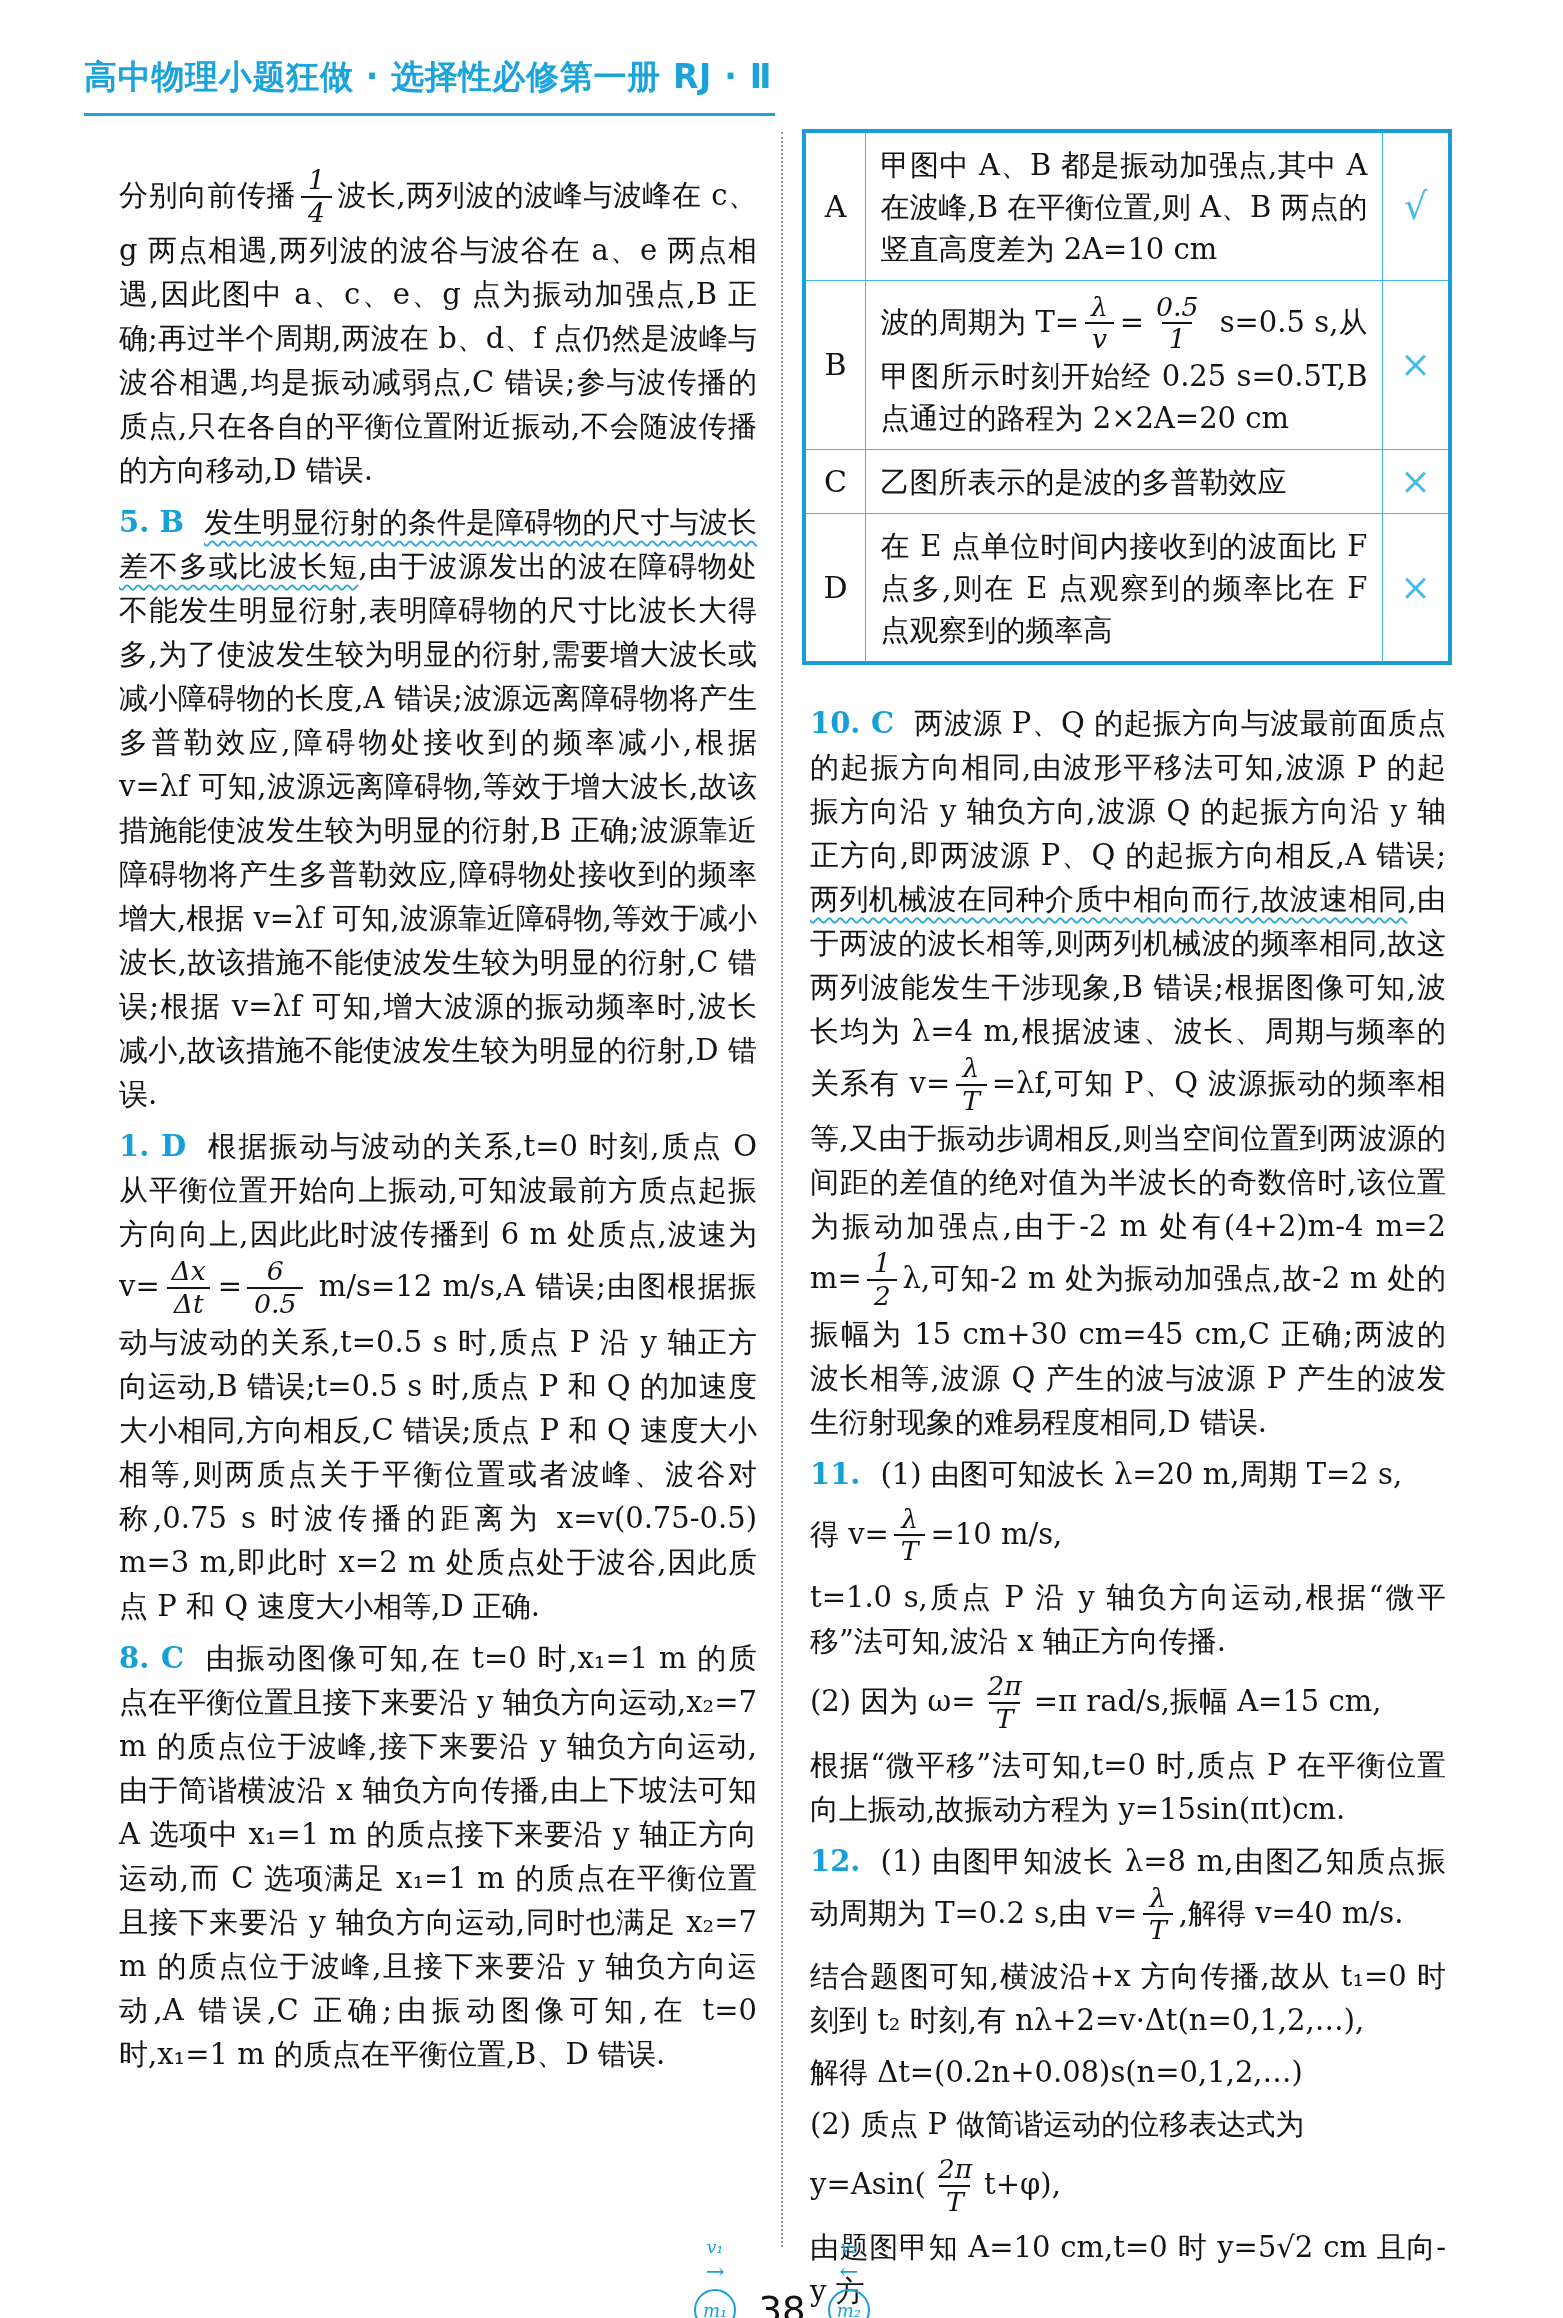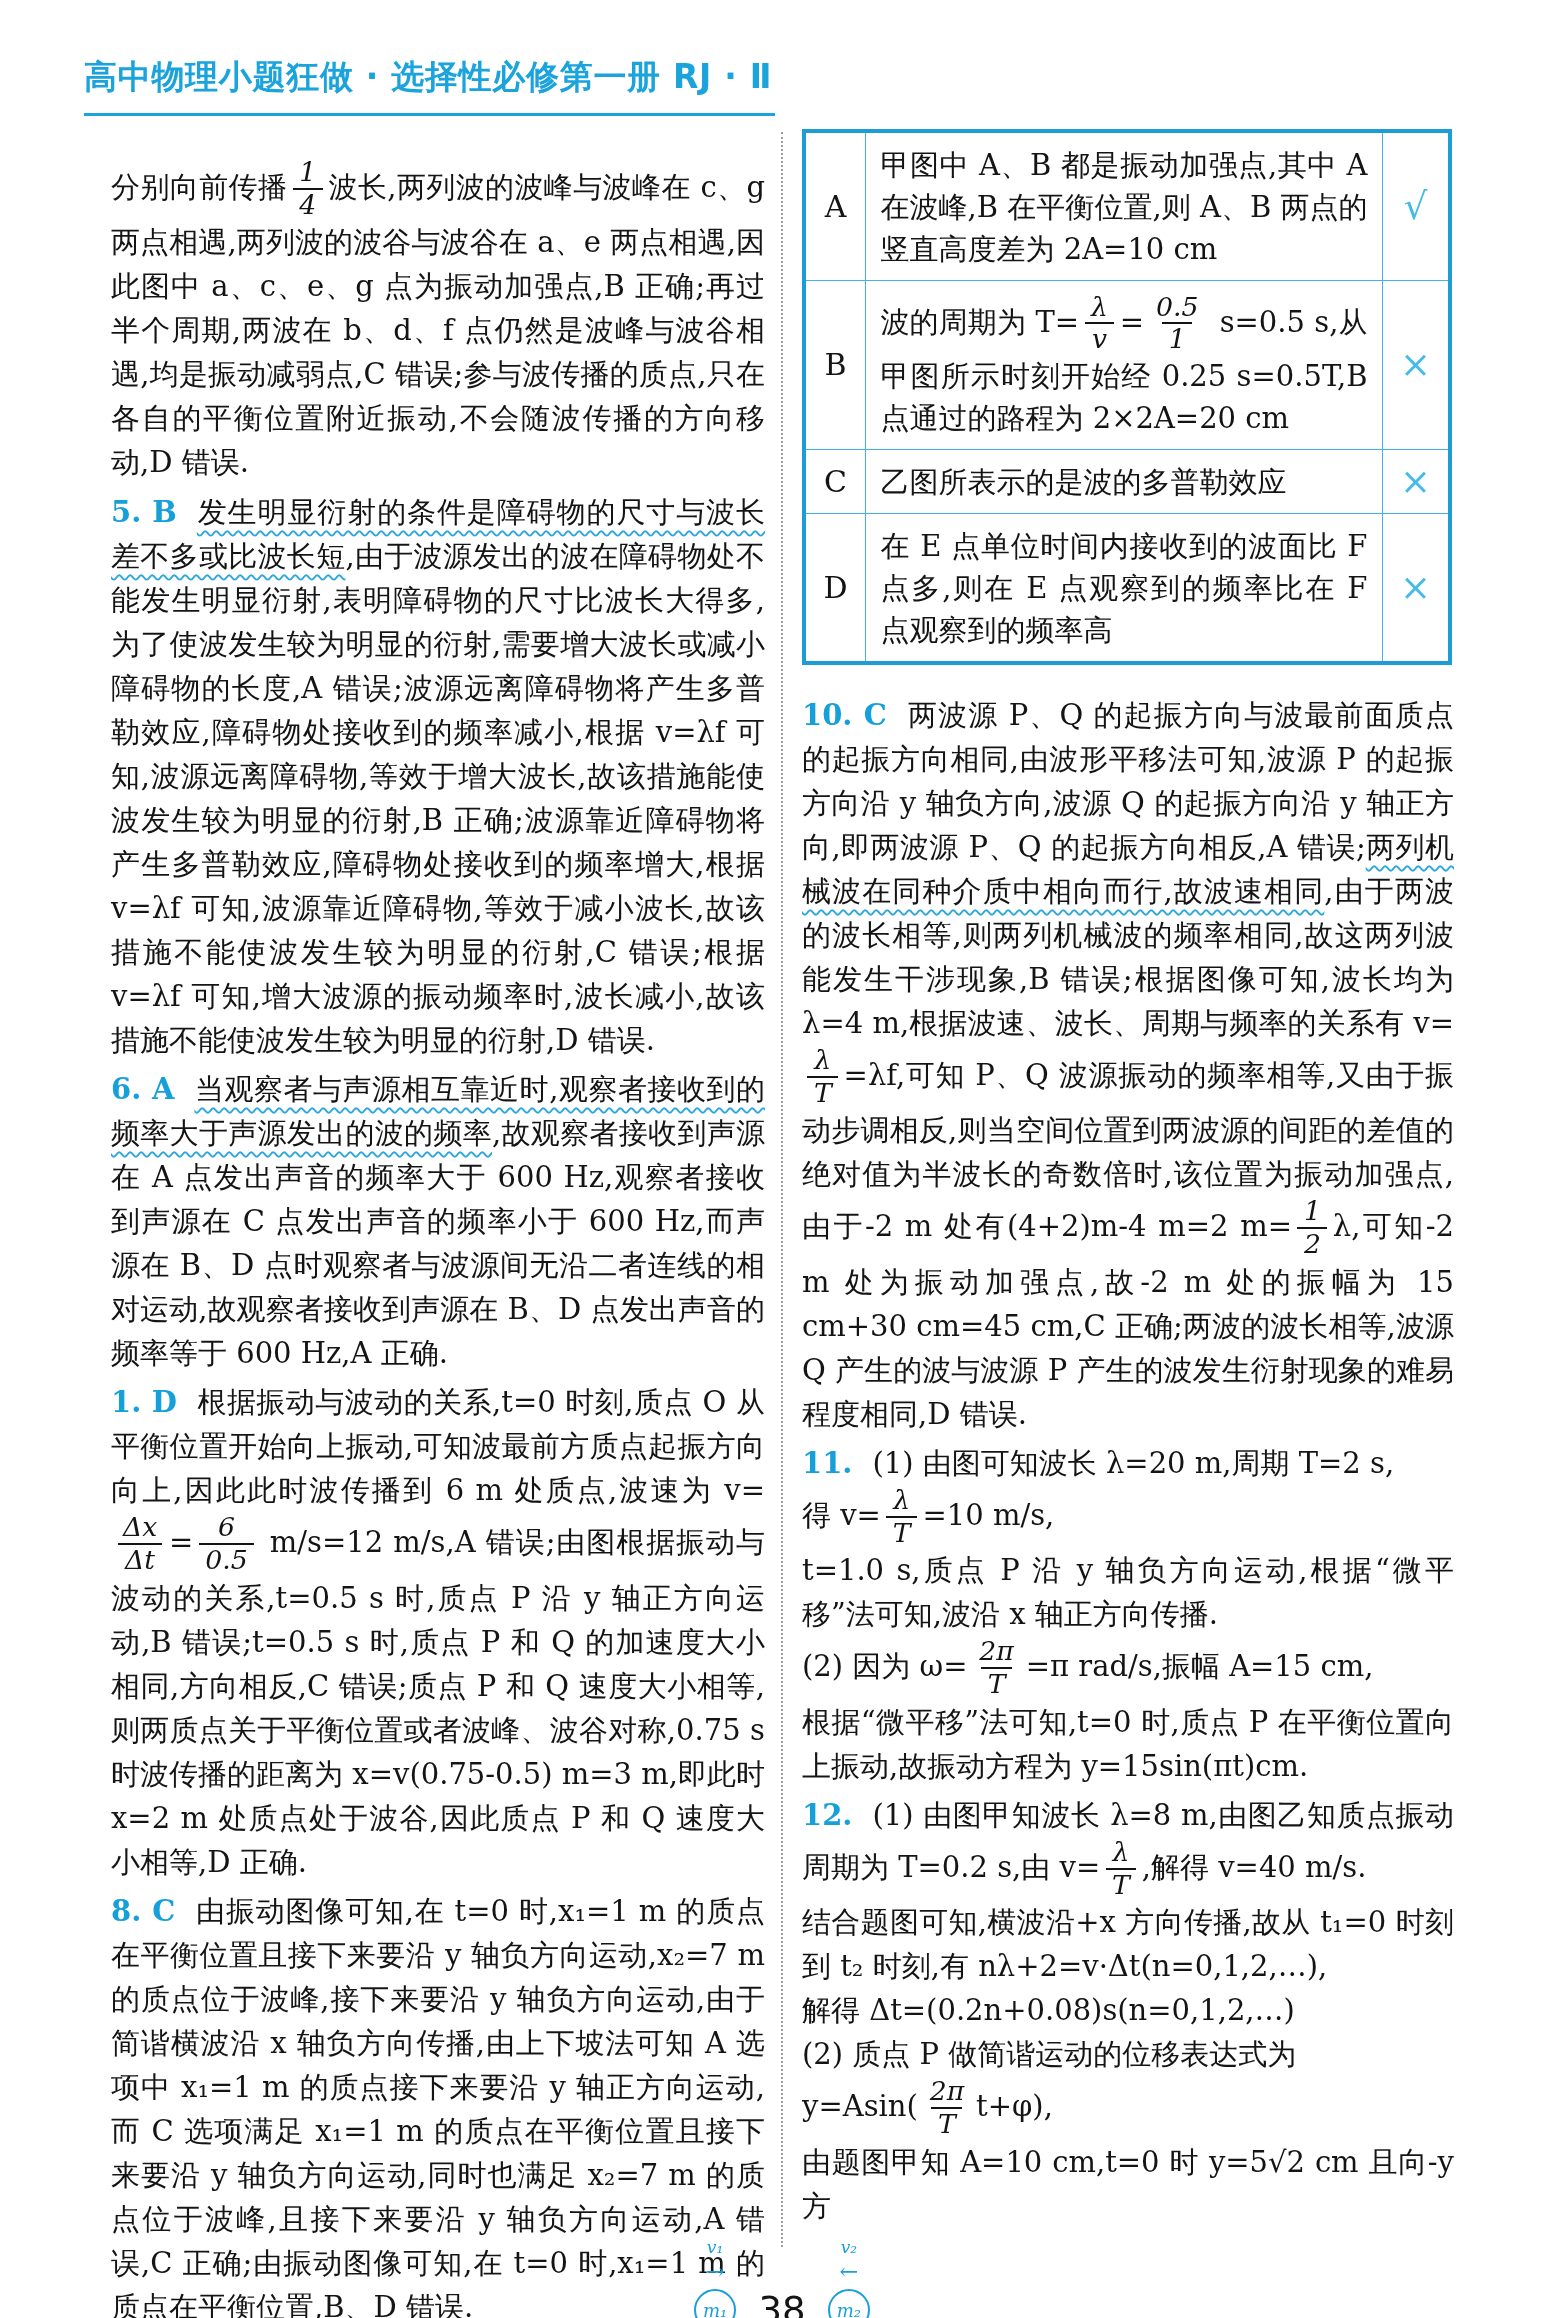--- a/index.html
+++ b/index.html
@@ -14,21 +14,21 @@
 
   
   .divider{position:absolute;left:781px;top:132px;height:2115px;width:0;
            border-left:2.6px dotted #9b9b9b;}
 
   
   .col{position:absolute;}
   .col-left{left:111px;top:157px;width:654px;}
   .col-right{left:802px;top:693px;width:652px;}
   .block{margin:0 0 5.3px 0;}
-  .block p{margin:0;font-size:29px;line-height:44px;text-align:justify;}
+  .block p{margin:8px;font-size:29px;line-height:44px;text-align:justify;}
   .qlabel{color:#16a0da;font-weight:bold;margin-right:20px;}
   .wavy{text-decoration-line:underline;text-decoration-style:wavy;
         text-decoration-color:#2ba7de;text-decoration-thickness:2.3px;text-underline-offset:8px;}
   .frac{display:inline-flex;flex-direction:column;align-items:center;vertical-align:middle;
         margin:0 5.3px;font-size:0.92em;line-height:1.15;font-style:italic;}
   .frac .den{border-top:2px solid #141414;}
   .frac .num,.frac .den{padding:0 6.6px;}
 
   
   .ans-table{position:absolute;left:802px;top:129px;width:650px;border-collapse:collapse;
@@ -97,23 +97,20 @@
       <div class="block">
         <p><span class="seg">分别向前传播</span><span class="frac">
             <span class="num">1</span>
             <span class="den">4</span>
           </span><span class="seg">波长,两列波的波峰与波峰在 c、g 两点相遇,两列波的波谷与波谷在 a、e 两点相遇,因此图中 a、c、e、g 点为振动加强点,B 正确;再过半个周期,两波在 b、d、f 点仍然是波峰与波谷相遇,均是振动减弱点,C 错误;参与波传播的质点,只在各自的平衡位置附近振动,不会随波传播的方向移动,D 错误.</span></p>
       </div>
       <div class="block">
         <p><span class="qlabel">5. B</span><span class="wavy">发生明显衍射的条件是障碍物的尺寸与波长差不多或比波长短</span><span class="seg">,由于波源发出的波在障碍物处不能发生明显衍射,表明障碍物的尺寸比波长大得多,为了使波发生较为明显的衍射,需要增大波长或减小障碍物的长度,A 错误;波源远离障碍物将产生多普勒效应,障碍物处接收到的频率减小,根据 v=λf 可知,波源远离障碍物,等效于增大波长,故该措施能使波发生较为明显的衍射,B 正确;波源靠近障碍物将产生多普勒效应,障碍物处接收到的频率增大,根据 v=λf 可知,波源靠近障碍物,等效于减小波长,故该措施不能使波发生较为明显的衍射,C 错误;根据 v=λf 可知,增大波源的振动频率时,波长减小,故该措施不能使波发生较为明显的衍射,D 错误.</span></p>
       </div>
       <div class="block">
-        <p><span class="qlabel">6. A</span><span class="wavy">当观察者与声源相互靠近时,观察者接收到的频率大于声源发出的波的频率</span><span class="seg">,故观察者接收到声源在 A 点发出声音的频率大于 600 Hz,观察者接收到声源在 C 点发出声音的频率小于 600 Hz,而声源在 B、D 点时观察者与波源间无沿二者连线的相对运动,故观察者接收到声源在 B、D 点发出声音的频率等于 600 Hz,A 正确.</span></p>
-      </div>
-      <div class="block">
         <p><span class="qlabel">1. D</span><span class="seg">根据振动与波动的关系,t=0 时刻,质点 O 从平衡位置开始向上振动,可知波最前方质点起振方向向上,因此此时波传播到 6 m 处质点,波速为 v=</span><span class="frac">
             <span class="num">Δx</span>
             <span class="den">Δt</span>
           </span><span class="seg">=</span><span class="frac">
             <span class="num">6</span>
             <span class="den">0.5</span>
           </span><span class="seg"> m/s=12 m/s,A 错误;由图根据振动与波动的关系,t=0.5 s 时,质点 P 沿 y 轴正方向运动,B 错误;t=0.5 s 时,质点 P 和 Q 的加速度大小相同,方向相反,C 错误;质点 P 和 Q 速度大小相等,则两质点关于平衡位置或者波峰、波谷对称,0.75 s 时波传播的距离为 x=v(0.75-0.5) m=3 m,即此时 x=2 m 处质点处于波谷,因此质点 P 和 Q 速度大小相等,D 正确.</span></p>
       </div>
       <div class="block">
         <p><span class="qlabel">8. C</span><span class="seg">由振动图像可知,在 t=0 时,x₁=1 m 的质点在平衡位置且接下来要沿 y 轴负方向运动,x₂=7 m 的质点位于波峰,接下来要沿 y 轴负方向运动,由于简谐横波沿 x 轴负方向传播,由上下坡法可知 A 选项中 x₁=1 m 的质点接下来要沿 y 轴正方向运动,而 C 选项满足 x₁=1 m 的质点在平衡位置且接下来要沿 y 轴负方向运动,同时也满足 x₂=7 m 的质点位于波峰,且接下来要沿 y 轴负方向运动,A 错误,C 正确;由振动图像可知,在 t=0 时,x₁=1 m 的质点在平衡位置,B、D 错误.</span></p>

